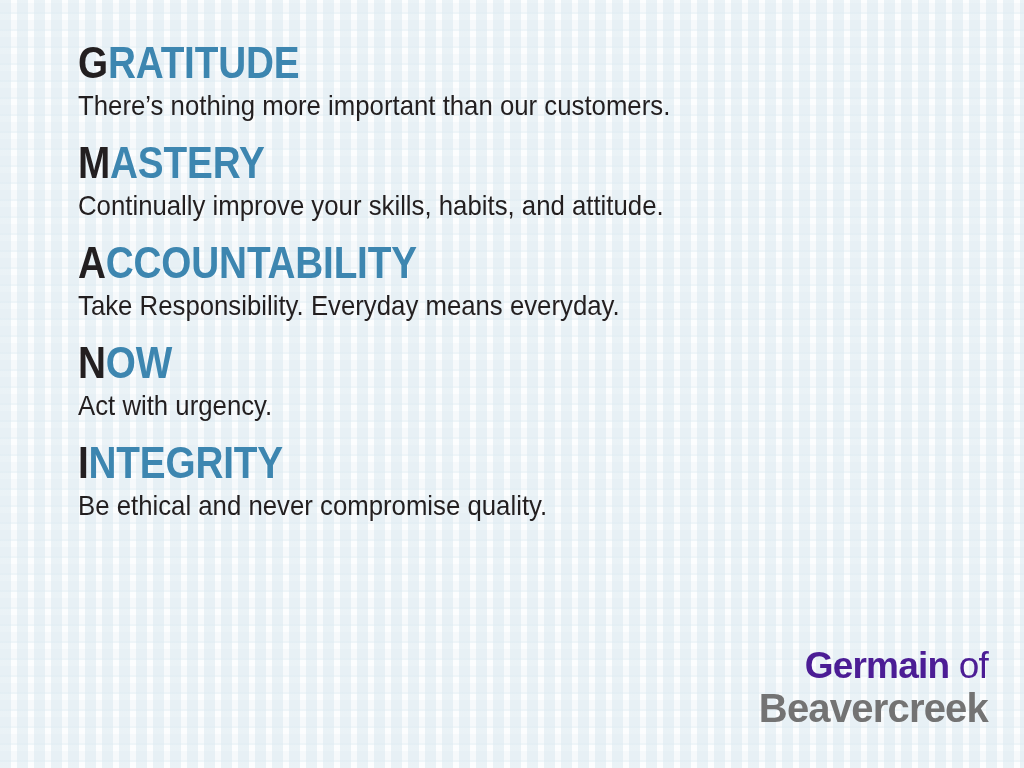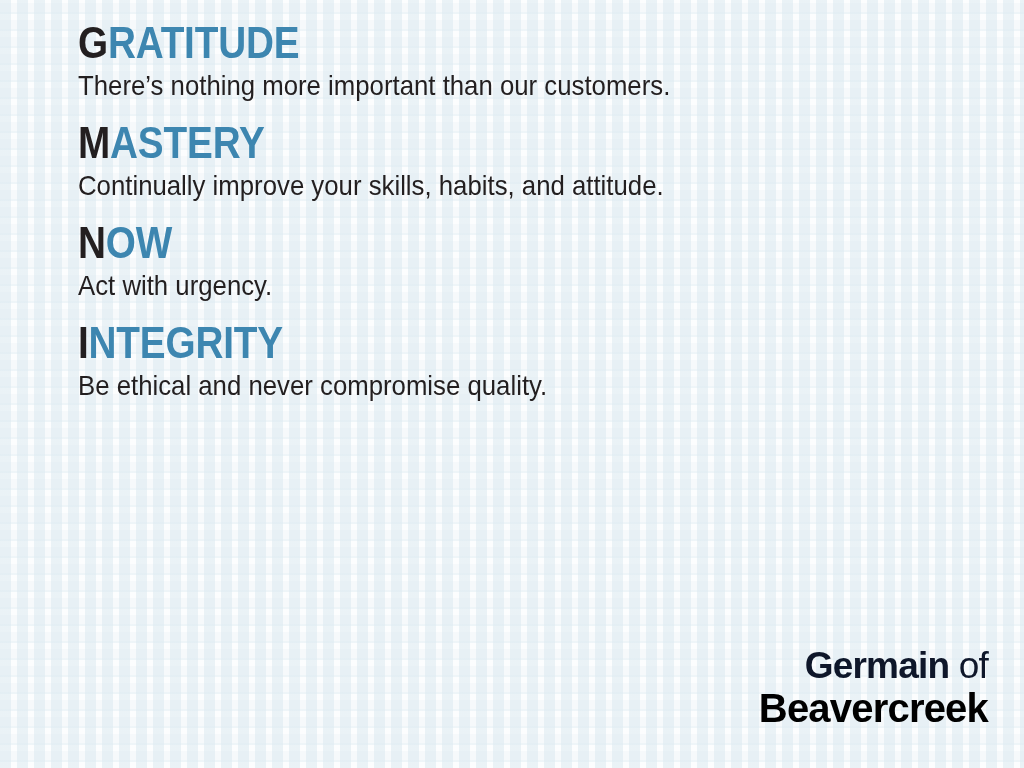--- a/index.html
+++ b/index.html
@@ -56,21 +56,21 @@
 
   #content {
     position: absolute;
     inset: 0;
   }
 
   
   .values {
     position: absolute;
     left: 78px;
-    top: 20px;
+    top: 40px;
     width: 900px;
   }
   .value-block {
     height: 100px;
   }
   .value-word {
     font-family: "Liberation Sans Narrow", "Liberation Sans", sans-serif;
     font-weight: 700;
     font-size: 44px;
     line-height: 46px;
@@ -102,37 +102,37 @@
     position: absolute;
     right: 36px;
     bottom: 38px;
     text-align: right;
     line-height: 1;
   }
   .logo-line1 {
     font-family: "Liberation Sans", sans-serif;
     font-size: 37px;
     line-height: 41px;
-    color: #0f172a;
+    color: #4c1d95;
     letter-spacing: -0.8px;
     white-space: nowrap;
   }
   .logo-brand {
     font-weight: 700;
   }
   .logo-of {
     font-weight: 400;
   }
   .logo-line2 {
     font-family: "Liberation Sans", sans-serif;
     font-weight: 700;
     font-size: 40px;
     line-height: 44px;
     letter-spacing: -0.8px;
-    color: #000000;
+    color: #737373;
     white-space: nowrap;
   }
 </style>
 </head>
 <body>
 
 <div id="poster">
 
   <div id="texture"></div>
   <div id="wash"></div>
@@ -146,20 +146,24 @@
         <div class="value-desc">There’s nothing more important than our customers.</div>
       </div>
 
 
 
       <div class="value-block">
         <div class="value-word"><span class="initial">M</span><span class="rest">ASTERY</span></div>
         <div class="value-desc">Continually improve your skills, habits, and attitude.</div>
       </div>
 
+      <div class="value-block">
+        <div class="value-word"><span class="initial">A</span><span class="rest">CCOUNTABILITY</span></div>
+        <div class="value-desc">Take Responsibility. Everyday means everyday.</div>
+      </div>
 
       <div class="value-block">
         <div class="value-word"><span class="initial">N</span><span class="rest">OW</span></div>
         <div class="value-desc">Act with urgency.</div>
       </div>
 
       <div class="value-block">
         <div class="value-word"><span class="initial">I</span><span class="rest">NTEGRITY</span></div>
         <div class="value-desc">Be ethical and never compromise quality.</div>
       </div>

